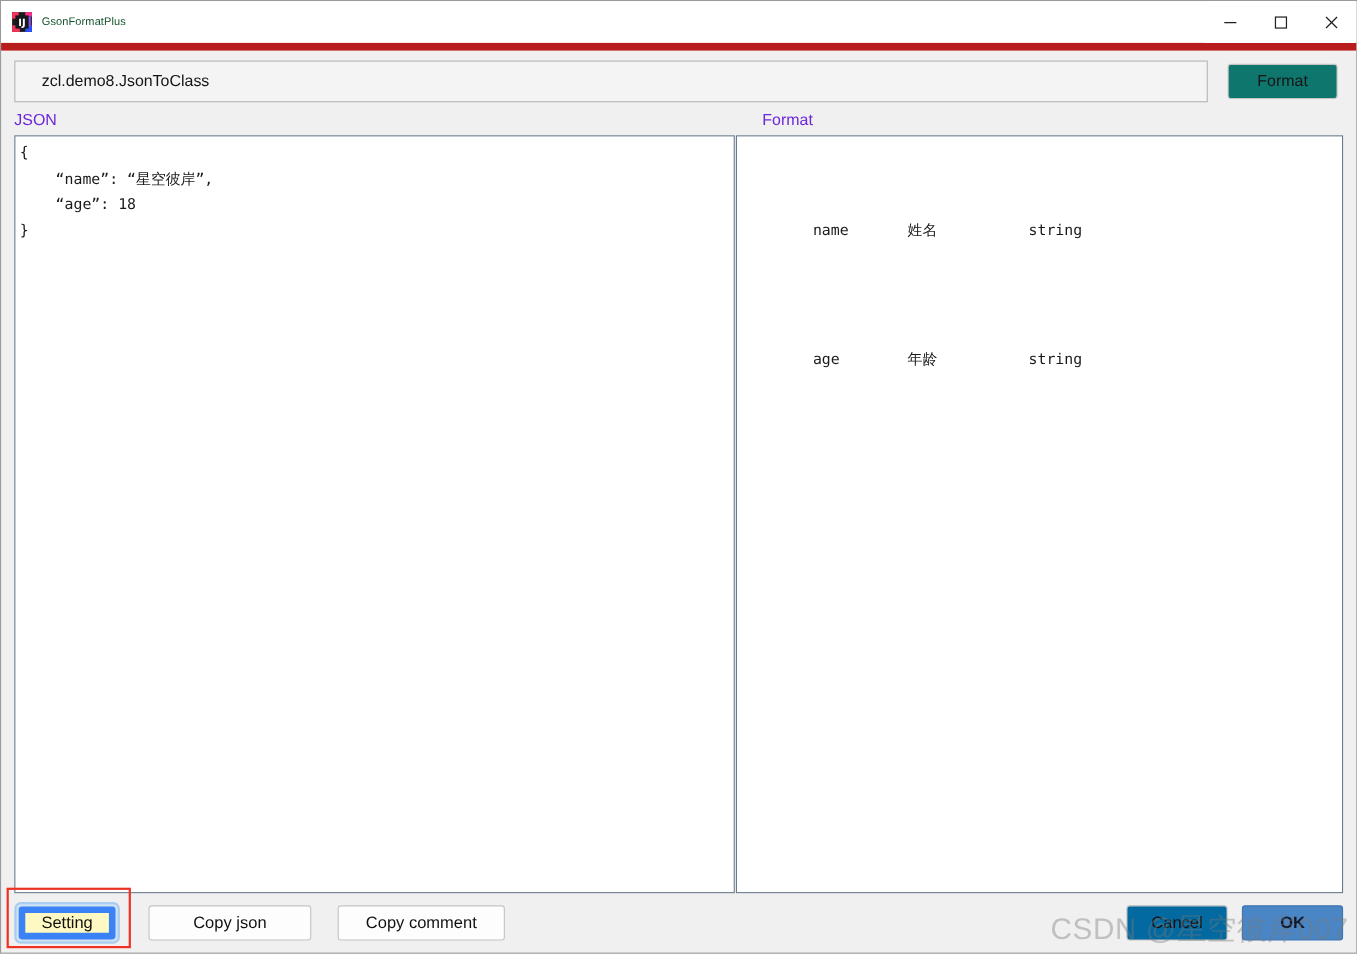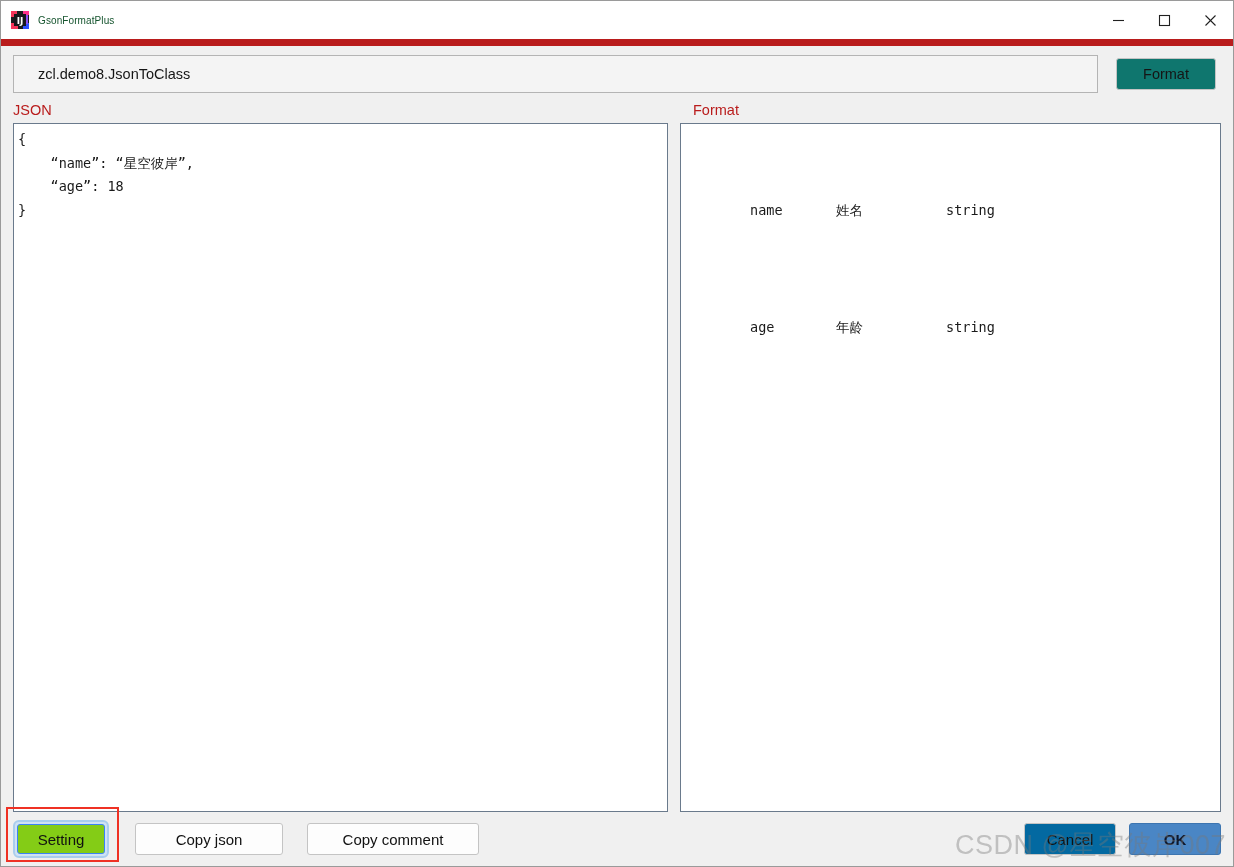--- a/index.html
+++ b/index.html
@@ -107,21 +107,21 @@
   
   #labels-row {
     flex: 0 0 auto;
     height: 22px;
     display: flex;
     padding: 0 12px;
     box-sizing: border-box;
   }
   .panel-label {
     font-size: 14.5px;
-    color: #b91c1c;
+    color: #6d28d9;
     line-height: 18px;
     text-align: center;
   }
   #json-label-wrap { width: 668px; }
   #comment-label-wrap { margin-left: 12px; }
 
   
   #editors {
     flex: 1 1 auto;
     display: flex;
@@ -140,21 +140,21 @@
     color: #1a1a1a;
     padding: 4px 0 0 4px;
     white-space: pre;
   }
   #json-editor {
     width: 655px;
     flex: 0 0 auto;
   }
   #comment-editor {
     flex: 1 1 auto;
-    margin-left: 12px;
+    margin-left: 1px;
   }
   .cmt-row { display: block; }
   .cmt-c1 { display: inline-block; width: 86px; }
   .cmt-c2 { display: inline-block; width: 110px; }
   .cmt-c3 { display: inline-block; }
 
   
   #bottombar {
     flex: 0 0 auto;
     height: 54px;
@@ -183,25 +183,25 @@
     border-radius: 6px;
     padding: 2px;
     background: #cfe2f4;
     display: inline-block;
     box-sizing: border-box;
   }
   #setting-button {
     width: 88px;
     height: 30px;
     border-radius: 3px;
-    background: #84cc16;
-    border: 1px solid #3b82f6;
+    background: #fef9c3;
+    border: 6px solid #3b82f6;
   }
   #copy-json-button { width: 148px; margin-left: 26px; }
-  #copy-comment-button { width: 172px; margin-left: 24px; }
+  #copy-comment-button { width: 152px; margin-left: 24px; }
 
   #right-buttons {
     margin-left: auto;
     display: flex;
     align-items: center;
   }
   #cancel-button {
     width: 92px;
     height: 32px;
     background: #0369a1;

